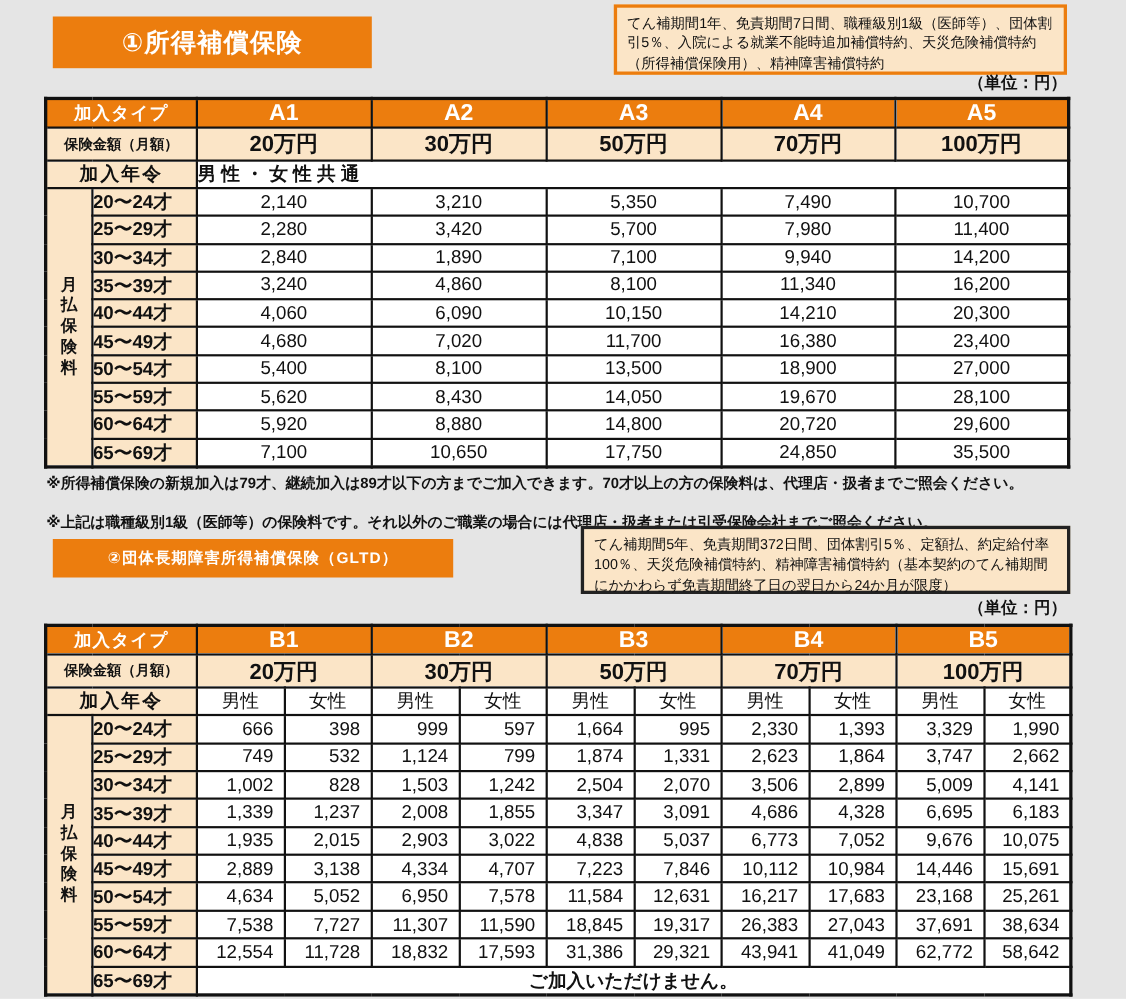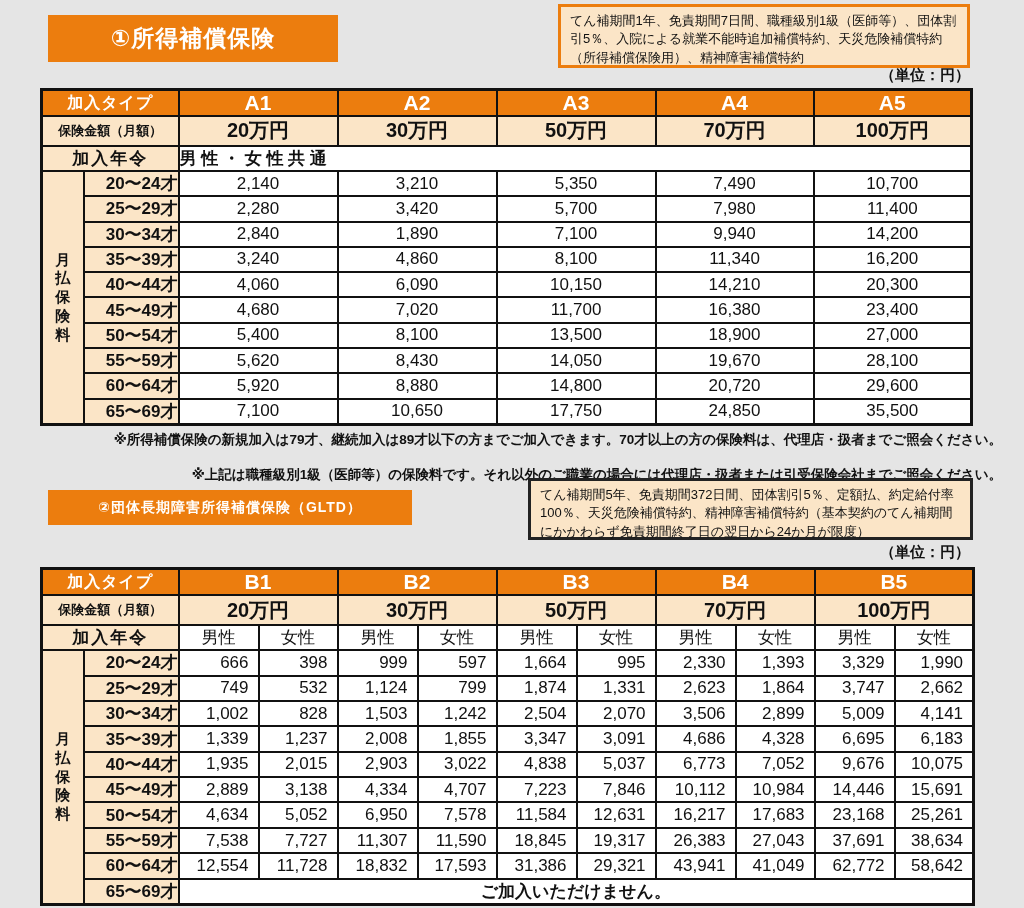--- a/index.html
+++ b/index.html
@@ -47,31 +47,31 @@
   #table2{left:40px;top:567px;width:930px;height:339px;}
   td,th{border:2px solid var(--ink);padding:0;overflow:hidden;white-space:nowrap;font-weight:normal;}
 
   .hd-type{background:var(--orange);color:#fff;font-weight:bold;font-size:21px;text-align:center;}
   .hd-type.lbl{font-size:16px;letter-spacing:1px;}
   .hd-amt{background:var(--cream);font-weight:bold;font-size:20px;text-align:center;}
   .hd-amt-lbl{background:var(--cream);font-weight:bold;font-size:13px;text-align:center;}
   .hd-age-lbl{background:var(--cream);font-weight:bold;font-size:17px;text-align:center;letter-spacing:2px;}
   .hd-gender{background:#fff;font-weight:normal;font-size:17px;text-align:center;}
   .gender-note{background:#fff;font-weight:bold;font-size:17px;}
-  .age-cell{background:var(--cream);font-weight:bold;font-size:17px;text-align:right;}
+  .age-cell{background:var(--cream);font-weight:bold;font-size:17px;text-align:left;}
   .side-cell{background:var(--cream);vertical-align:middle;}
   .vtext{display:flex;flex-direction:column;align-items:center;justify-content:center;
          font-weight:bold;font-size:15px;line-height:1.25;}
   .val-cell{font-size:17px;}
   #table1 .val-cell{text-align:center;}
   #table2 .val-cell{text-align:right;padding-right:9px;}
   .msg-cell{text-align:center;font-size:17px;font-weight:600;}
 
   .footnote{
-    position:absolute;left:42px;width:960px;font-size:13.5px;font-weight:600;line-height:1.45;text-align:right;
+    position:absolute;left:42px;width:960px;font-size:13.5px;font-weight:600;line-height:1.45;
   }
   #footnote1{top:430px;}
   #footnote2{top:449px;margin-top:16px;}
 </style>
 </head>
 <body>
 
 <div id="page">
 
   <div id="title1" class="title-bar">

